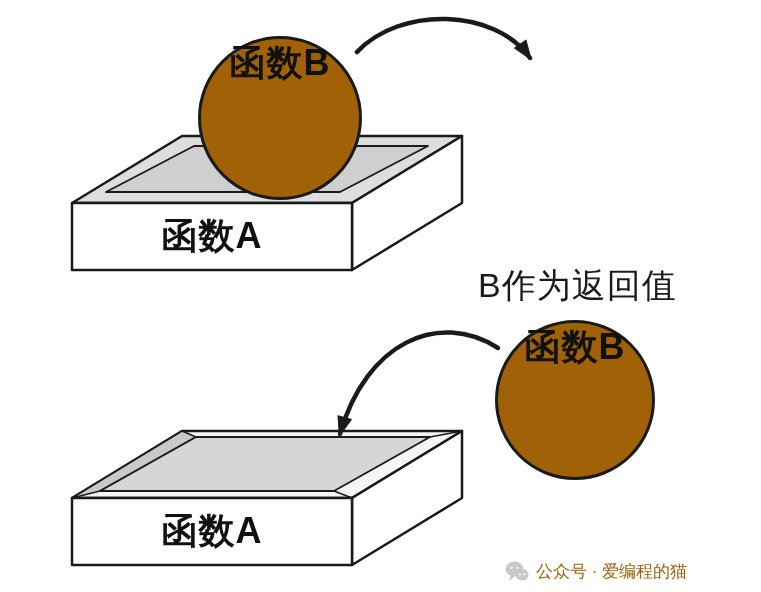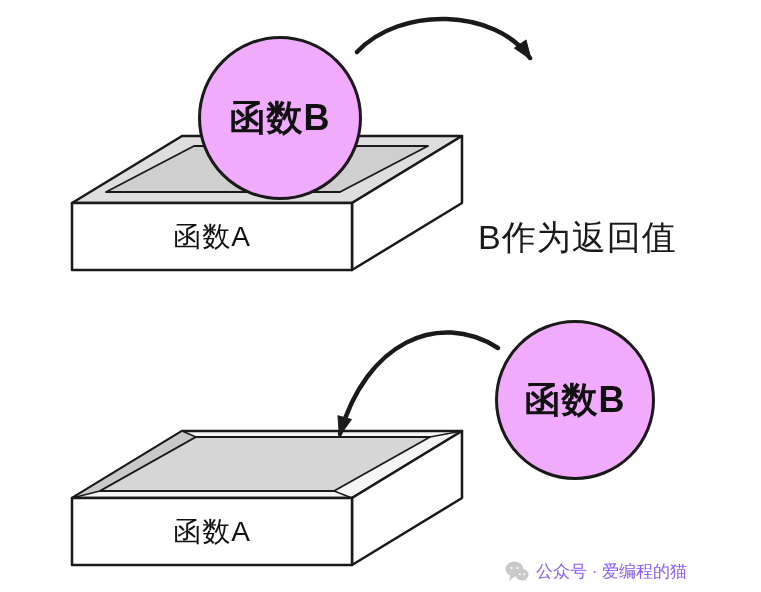--- a/index.html
+++ b/index.html
@@ -8,62 +8,63 @@
     position: relative;
     width: 761px;
     height: 592px;
     background: #ffffff;
     overflow: hidden;
   }
   .stage svg.shapes { position: absolute; left: 0; top: 0; }
   .ball {
     position: absolute;
     border-radius: 50%;
-    background: #f0abfc;
+    background: #a16207;
     border: 3px solid #1a1a1a;
     display: flex;
-    align-items: center;
+    align-items: flex-start;
     justify-content: center;
     font-size: 36px;
     font-weight: 700;
     color: #111111;
     letter-spacing: 1px;
   }
   .ball.top    { left: 198px; top: 36px;  width: 164px; height: 164px; }
   .ball.bottom { left: 495px; top: 320px; width: 160px; height: 160px; }
   .box-label {
     position: absolute;
     display: flex;
     align-items: center;
     justify-content: center;
-    font-size: 28px;
-    font-weight: 400;
+    font-size: 36px;
+    font-weight: 700;
     color: #111111;
     letter-spacing: 1px;
   }
   .box-label.top    { left: 72px; top: 203px; width: 280px; height: 67px; }
   .box-label.bottom { left: 72px; top: 498px; width: 280px; height: 67px; }
   .caption {
     position: absolute;
     font-size: 34px;
     font-weight: 400;
     color: #1a1a1a;
     white-space: nowrap;
     letter-spacing: 1px;
+    margin-top: 48px;
   }
   .caption.top    { left: 478px; top: 215px; }
   .caption.bottom { left: 480px; top: 517px; }
   .watermark {
     position: absolute;
     left: 505px;
     top: 560px;
     display: flex;
     align-items: center;
     gap: 7px;
-    color: #8b5cf6;
+    color: #a16207;
     font-size: 17px;
     white-space: nowrap;
   }
 </style>
 </head>
 <body>
 
 <div class="stage">
 
   <svg class="shapes" width="761" height="592" viewBox="0 0 761 592">

